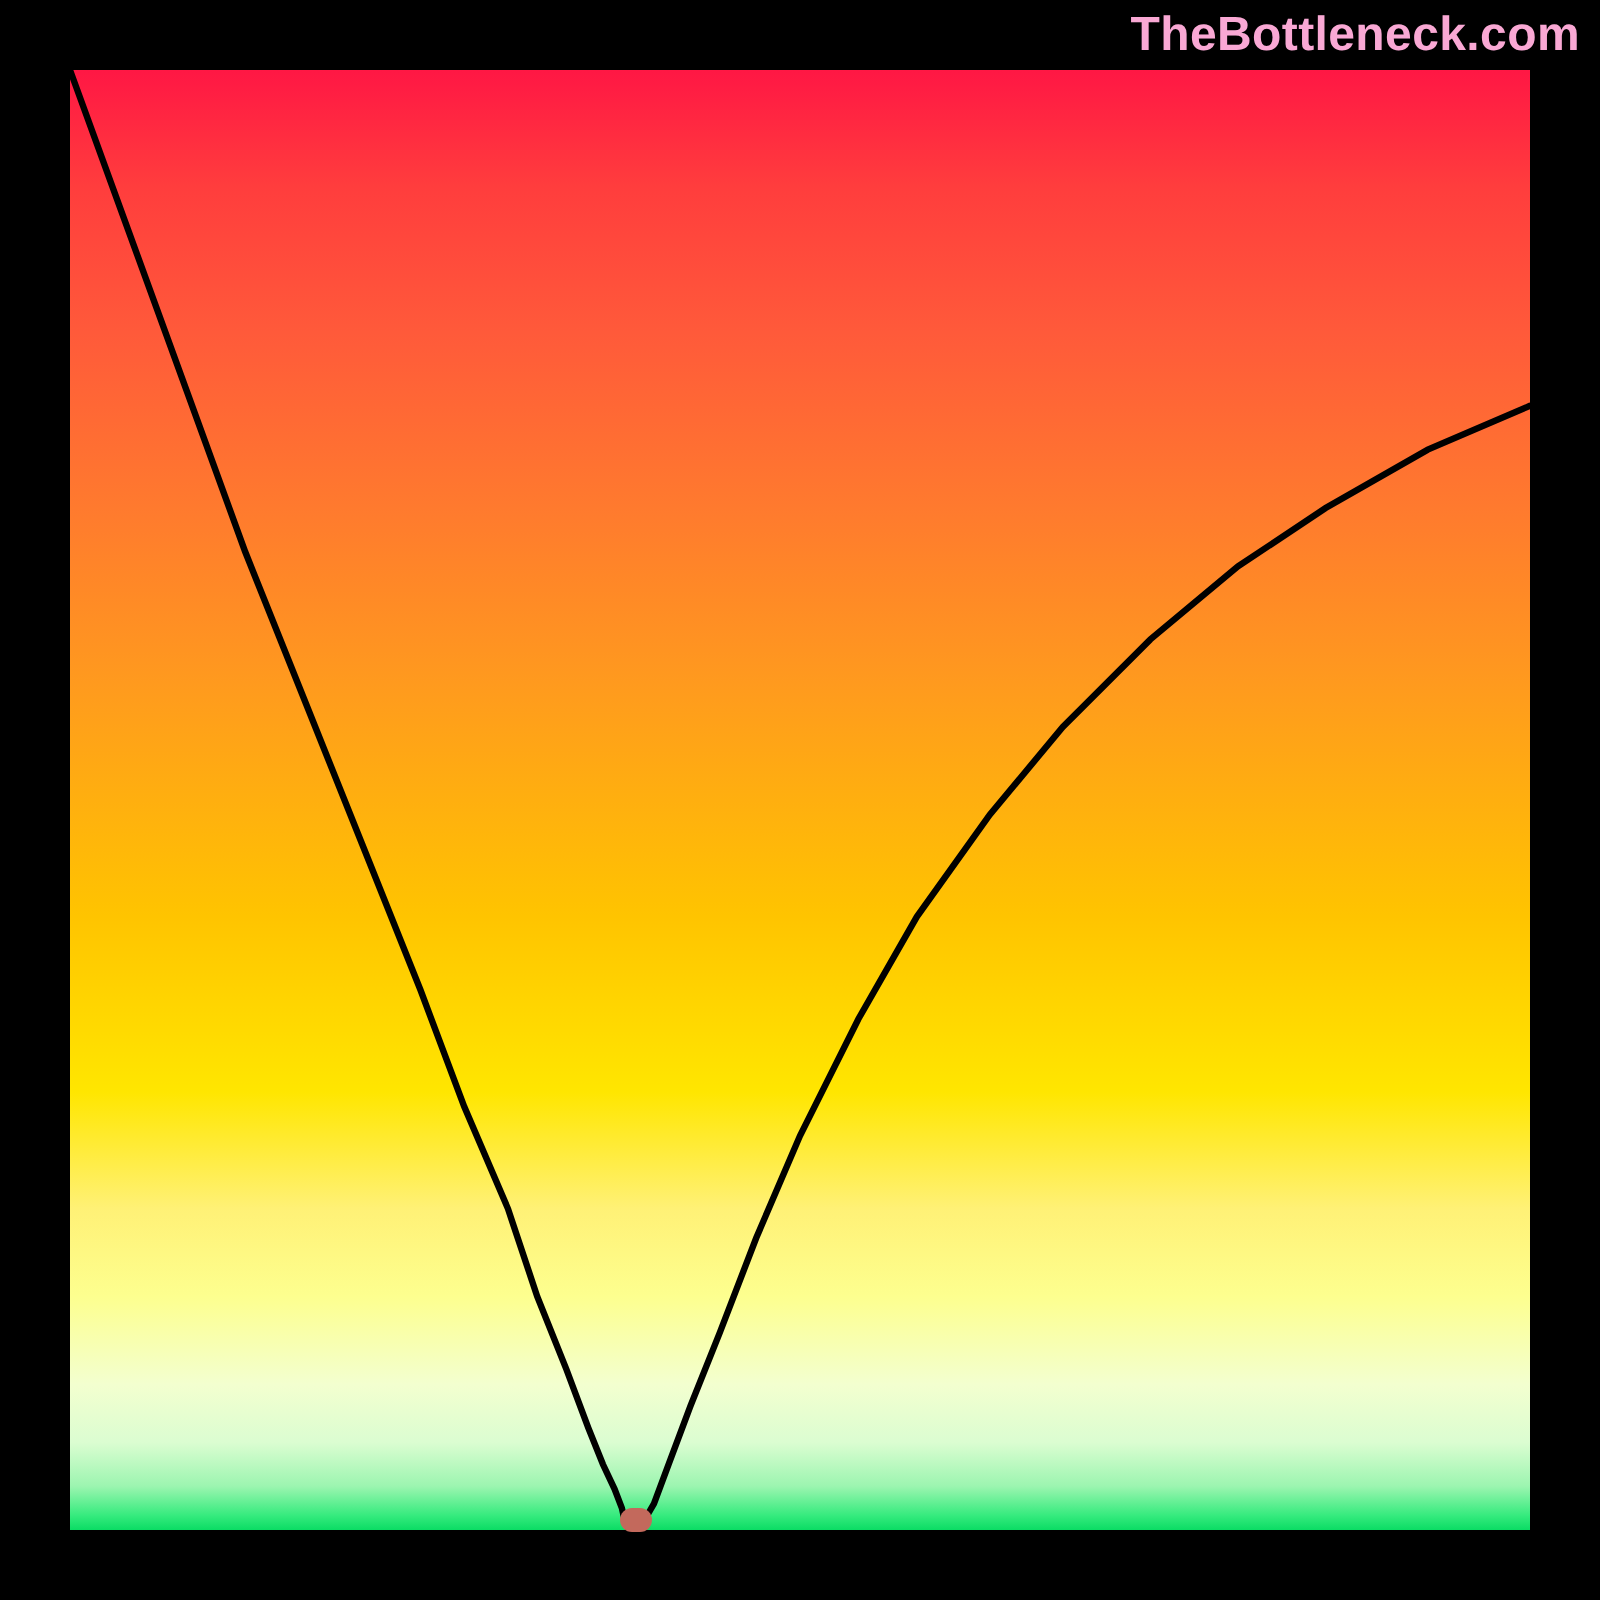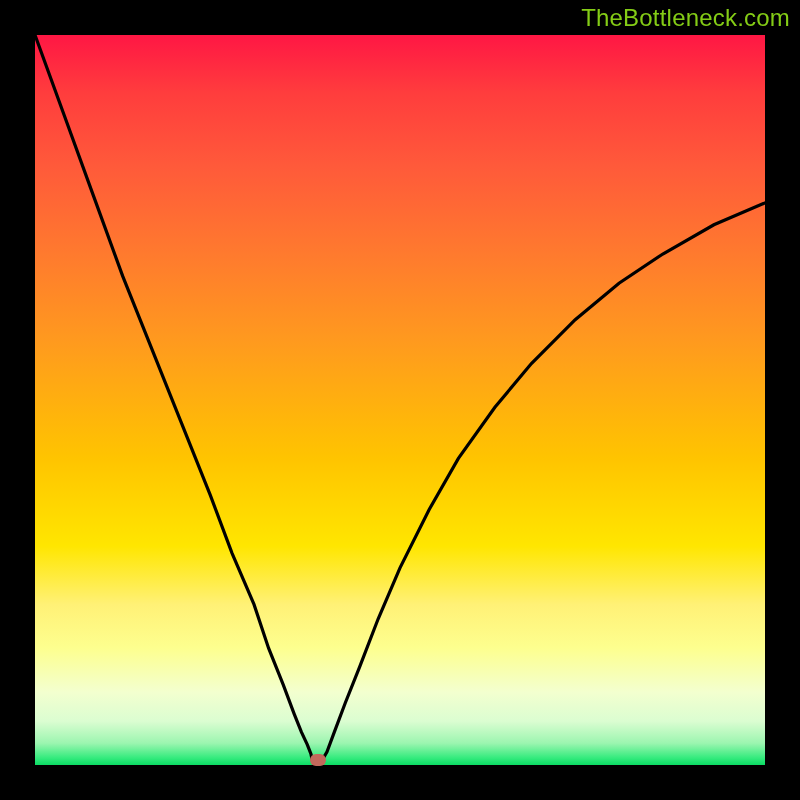--- a/index.html
+++ b/index.html
@@ -14,23 +14,23 @@
   .frame {
     position: relative;
     width: 800px;
     height: 800px;
     background: #000;
   }
   .watermark {
     position: absolute;
     top: 4px;
     right: 10px;
-    color: #84cc16;
+    color: #f9a8d4;
     font-size: 24px;
-    font-weight: 400;
+    font-weight: 700;
     letter-spacing: 0.2px;
     user-select: none;
   }
   .plot-area {
     position: absolute;
     left: 35px;
     top: 35px;
     width: 730px;
     height: 730px;
     background: linear-gradient(to bottom,

